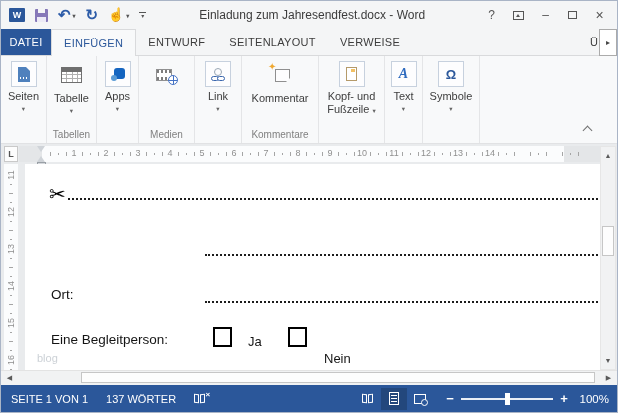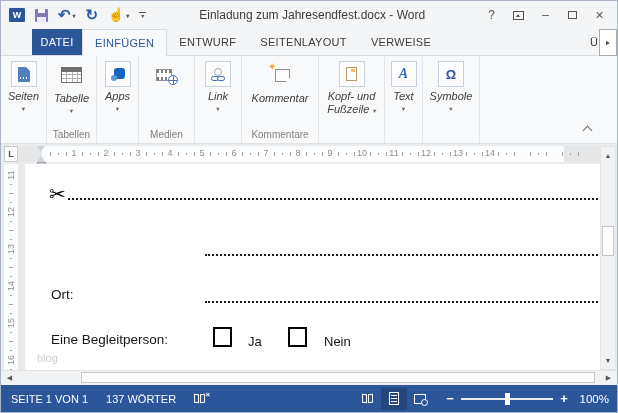--- a/index.html
+++ b/index.html
@@ -23,35 +23,35 @@
   .ic-qatmore b { font-size:6px; color:#555; font-weight:normal; line-height:4px; }
   .title { flex:1; text-align:center; font-size:12px; color:#3c3c3c; white-space:nowrap; overflow:hidden; }
   .win-controls { display:flex; align-items:center; padding-right:4px; }
   .wc { width:27px; height:22px; display:flex; align-items:center; justify-content:center; font-size:12px; color:#555; }
   .ic-ribopt { width:11px; height:9px; border:1px solid #555; position:relative; }
   .ic-ribopt::after { content:""; position:absolute; left:2px; top:2px; border-left:2.5px solid transparent; border-right:2.5px solid transparent; border-bottom:3px solid #555; }
   .ic-max { width:9px; height:8px; border:1px solid #555; }
   .wc-close { font-size:14px; }
 
   
-  .tabrow { height:27px; display:flex; align-items:stretch; background:#f4f5f6; border-bottom:1px solid #d9dadc; position:relative;padding-left:31px; }
+  .tabrow { height:27px; display:flex; align-items:stretch; background:#f4f5f6; border-bottom:1px solid #d9dadc; position:relative; }
   .tab-file { background:#2b579a; color:#fff; width:50px; display:flex; align-items:center; justify-content:center; font-size:11px; letter-spacing:.3px; }
   .tab { padding:0 12px; display:flex; align-items:center; font-size:11px; color:#3c3c3c; letter-spacing:.3px; }
   .tab:first-of-type { margin-left:9px; }
   .tab.active { background:#f8f9fa; border:1px solid #d9dadc; border-bottom:none; color:#2b579a; margin-bottom:-1px; position:relative; z-index:2; }
   .tab-partial { position:absolute; right:19px; top:0; height:100%; display:flex; align-items:center; font-size:11px; color:#3c3c3c; }
   .tab-scroll { position:absolute; right:0; top:0; width:18px; height:27px; background:#fff; border:1px solid #ababab; display:flex; align-items:center; justify-content:center; font-size:8px; color:#444; z-index:3; }
 
   
   .ribbon { height:88px; background:#f8f9fa; display:flex; position:relative; border-bottom:1px solid #e1e2e4; }
   .rgroup { border-right:1px solid #e4e5e7; display:flex; justify-content:center; position:relative; padding-top:4px; }
   .rbtn { display:flex; flex-direction:column; align-items:center; width:100%; }
   .iconwrap { height:28px; display:flex; align-items:center; justify-content:center; margin-top:1px; }
   .boxed { border:1px solid #c7d1de; background:#fdfdfe; width:26px; height:26px; }
-  .lbl { font-size:11px; color:#404040; text-align:center; line-height:1.2; margin-top:3px;font-style:italic; }
+  .lbl { font-size:11px; color:#404040; text-align:center; line-height:1.2; margin-top:3px; }
   .drop { font-size:6.5px; color:#666; margin-top:3px; line-height:6px; }
   .inline-drop { font-size:6.5px; color:#666; }
   .glabel { position:absolute; bottom:3px; left:0; width:100%; text-align:center; font-size:10px; color:#808080; }
   .ic-collapse { position:absolute; right:26px; bottom:9px; width:7px; height:7px; border-top:1.5px solid #707070; border-left:1.5px solid #707070; transform:rotate(45deg); }
 
   .ic-page { width:12px; height:15px; background:#4f81bd; position:relative; }
   .ic-page::before { content:""; position:absolute; top:0; right:0; border-left:4px solid transparent; border-top:4px solid #fdfdfe; }
   .ic-page::after { content:""; position:absolute; left:2px; bottom:3px; width:8px; height:2px; background:repeating-linear-gradient(90deg,#fff 0 1px,transparent 1px 3px); }
   .ic-table { width:21px; height:16px; border:1px solid #6f6f6f; background:
       linear-gradient(#6f6f6f 0 4px,transparent 4px),
@@ -404,21 +404,21 @@
 
       <div class="dotline" style="left:180px; top:84px; width:393px"></div>
 
       <span class="fieldlbl" style="top:123px">Ort:</span>
       <div class="dotline" style="left:180px; top:131px; width:393px"></div>
 
       <span class="fieldlbl" style="top:168px">Eine Begleitperson:</span>
       <div class="doc-check" style="left:188px; top:163px"></div>
       <span class="choicelbl" style="left:223px; top:170px">Ja</span>
       <div class="doc-check" style="left:263px; top:163px"></div>
-      <span class="choicelbl" style="left:299px; top:170px">Nein</span>
+      <span class="choicelbl" style="left:299px; top:187px">Nein</span>
 
       <span class="watermark">blog</span>
     </div>
 
     <div class="vscroll">
       <div class="vs-up">▲</div>
       <div class="vs-thumb"></div>
       <div class="vs-down">▼</div>
     </div>
 

